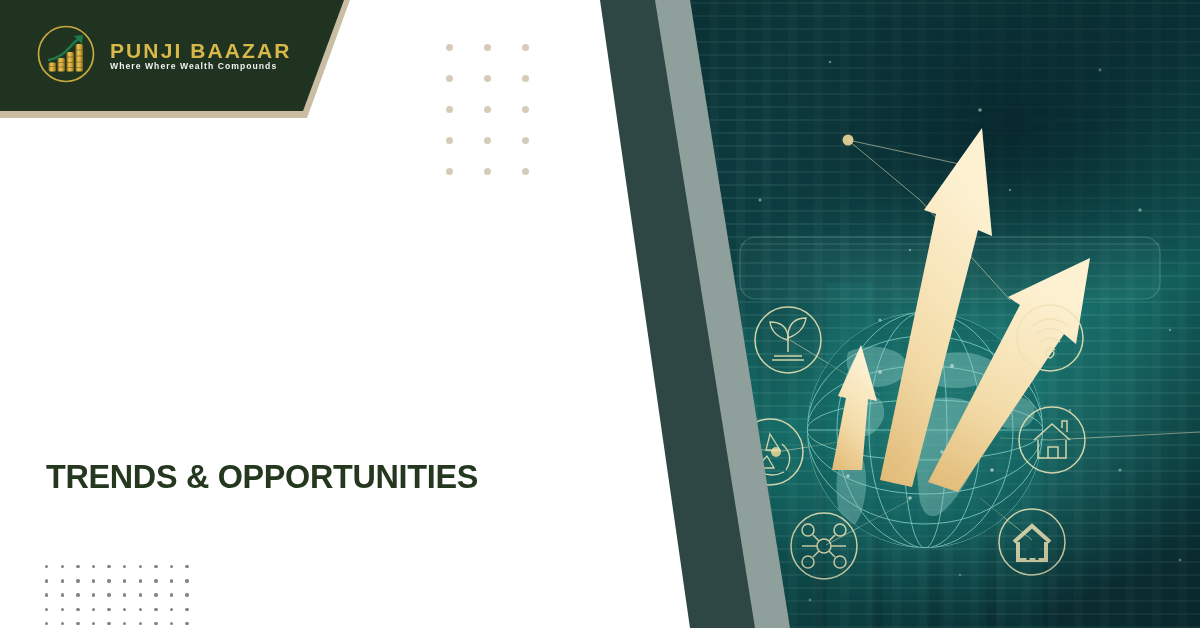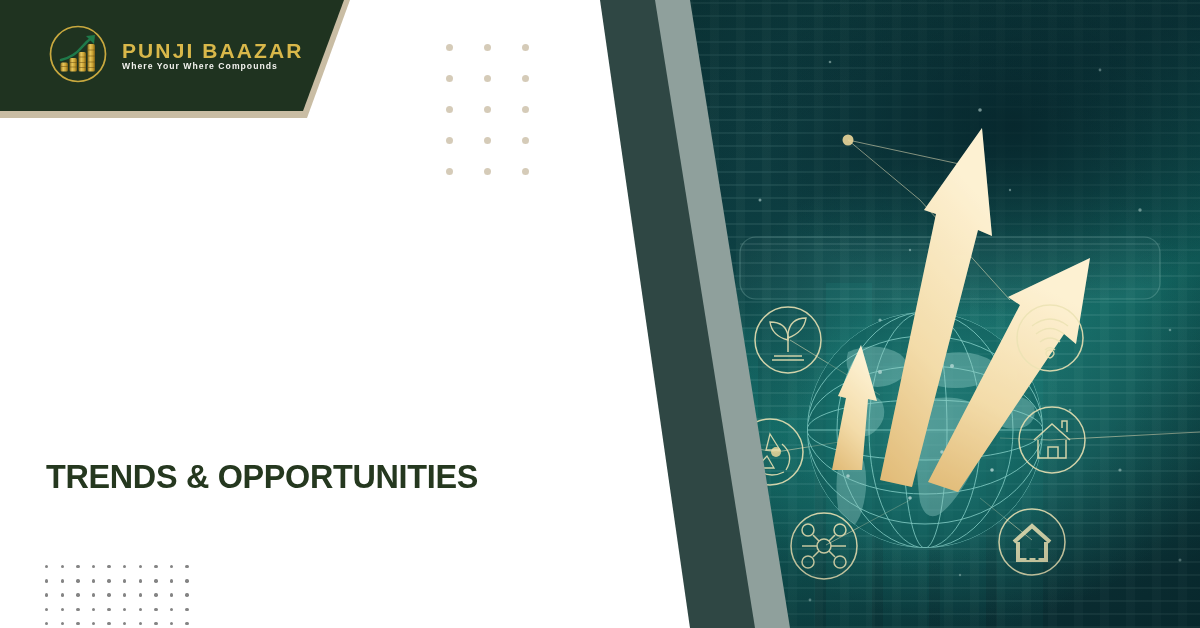--- a/index.html
+++ b/index.html
@@ -53,21 +53,21 @@
   .header-bar .fill{
     position:absolute;top:0;left:0;width:350px;height:118px;
     background:#c9bda4;
     clip-path:polygon(0 0, 350px 0, 307px 118px, 0 118px);
   }
   .header-bar .inner{
     position:absolute;top:0;left:0;width:344px;height:111px;
     background:#1f3320;
     clip-path:polygon(0 0, 344px 0, 303px 111px, 0 111px);
   }
-  .logo-row{position:absolute;top:24px;left:48px;display:flex;align-items:center;gap:14px;}
+  .logo-row{position:absolute;top:24px;left:36px;display:flex;align-items:center;gap:14px;}
   .logo-mark{width:60px;height:60px;position:relative;}
   .brand-text{display:flex;flex-direction:column;gap:1px;padding-top:2px;}
   .brand-name{
     font-size:21px;font-weight:700;letter-spacing:2.1px;
     color:#d9b84a;line-height:1;white-space:nowrap;
     font-family:"Liberation Sans",sans-serif;
   }
   .brand-tag{
     font-size:8.6px;font-weight:700;letter-spacing:1.05px;
     color:#f2f2ee;line-height:1;white-space:nowrap;
@@ -328,21 +328,21 @@
             <line x1="39.5" y1="32" x2="47" y2="32"></line>
             <line x1="39.5" y1="38" x2="47" y2="38"></line>
             <line x1="39.5" y1="43.5" x2="47" y2="43.5"></line>
           </g>
           <path d="M13 36 Q26 33 34 23 Q39 17 45 13" fill="none" stroke="#1f7a4a" stroke-width="2.6" stroke-linecap="round"></path>
           <path d="M38 12 L47 11 L46 20 Z" fill="#1f7a4a"></path>
         </svg>
       </div>
       <div class="brand-text">
         <div class="brand-name" style="color: rgb(217, 184, 74);">PUNJI BAAZAR</div>
-        <div class="brand-tag" style="color: rgb(242, 242, 238);">Where Your Where Compounds</div>
+        <div class="brand-tag" style="color: rgb(242, 242, 238);">Where Where Wealth Compounds</div>
       </div>
     </div>
   </div>
 
   <div class="dots-top">
     <i style="background: rgb(201, 189, 164);"></i>
       <i style="background: rgb(201, 189, 164);"></i>
       <i style="background: rgb(201, 189, 164);"></i>
     <i style="background: rgb(201, 189, 164);"></i>
       <i style="background: rgb(201, 189, 164);"></i>

